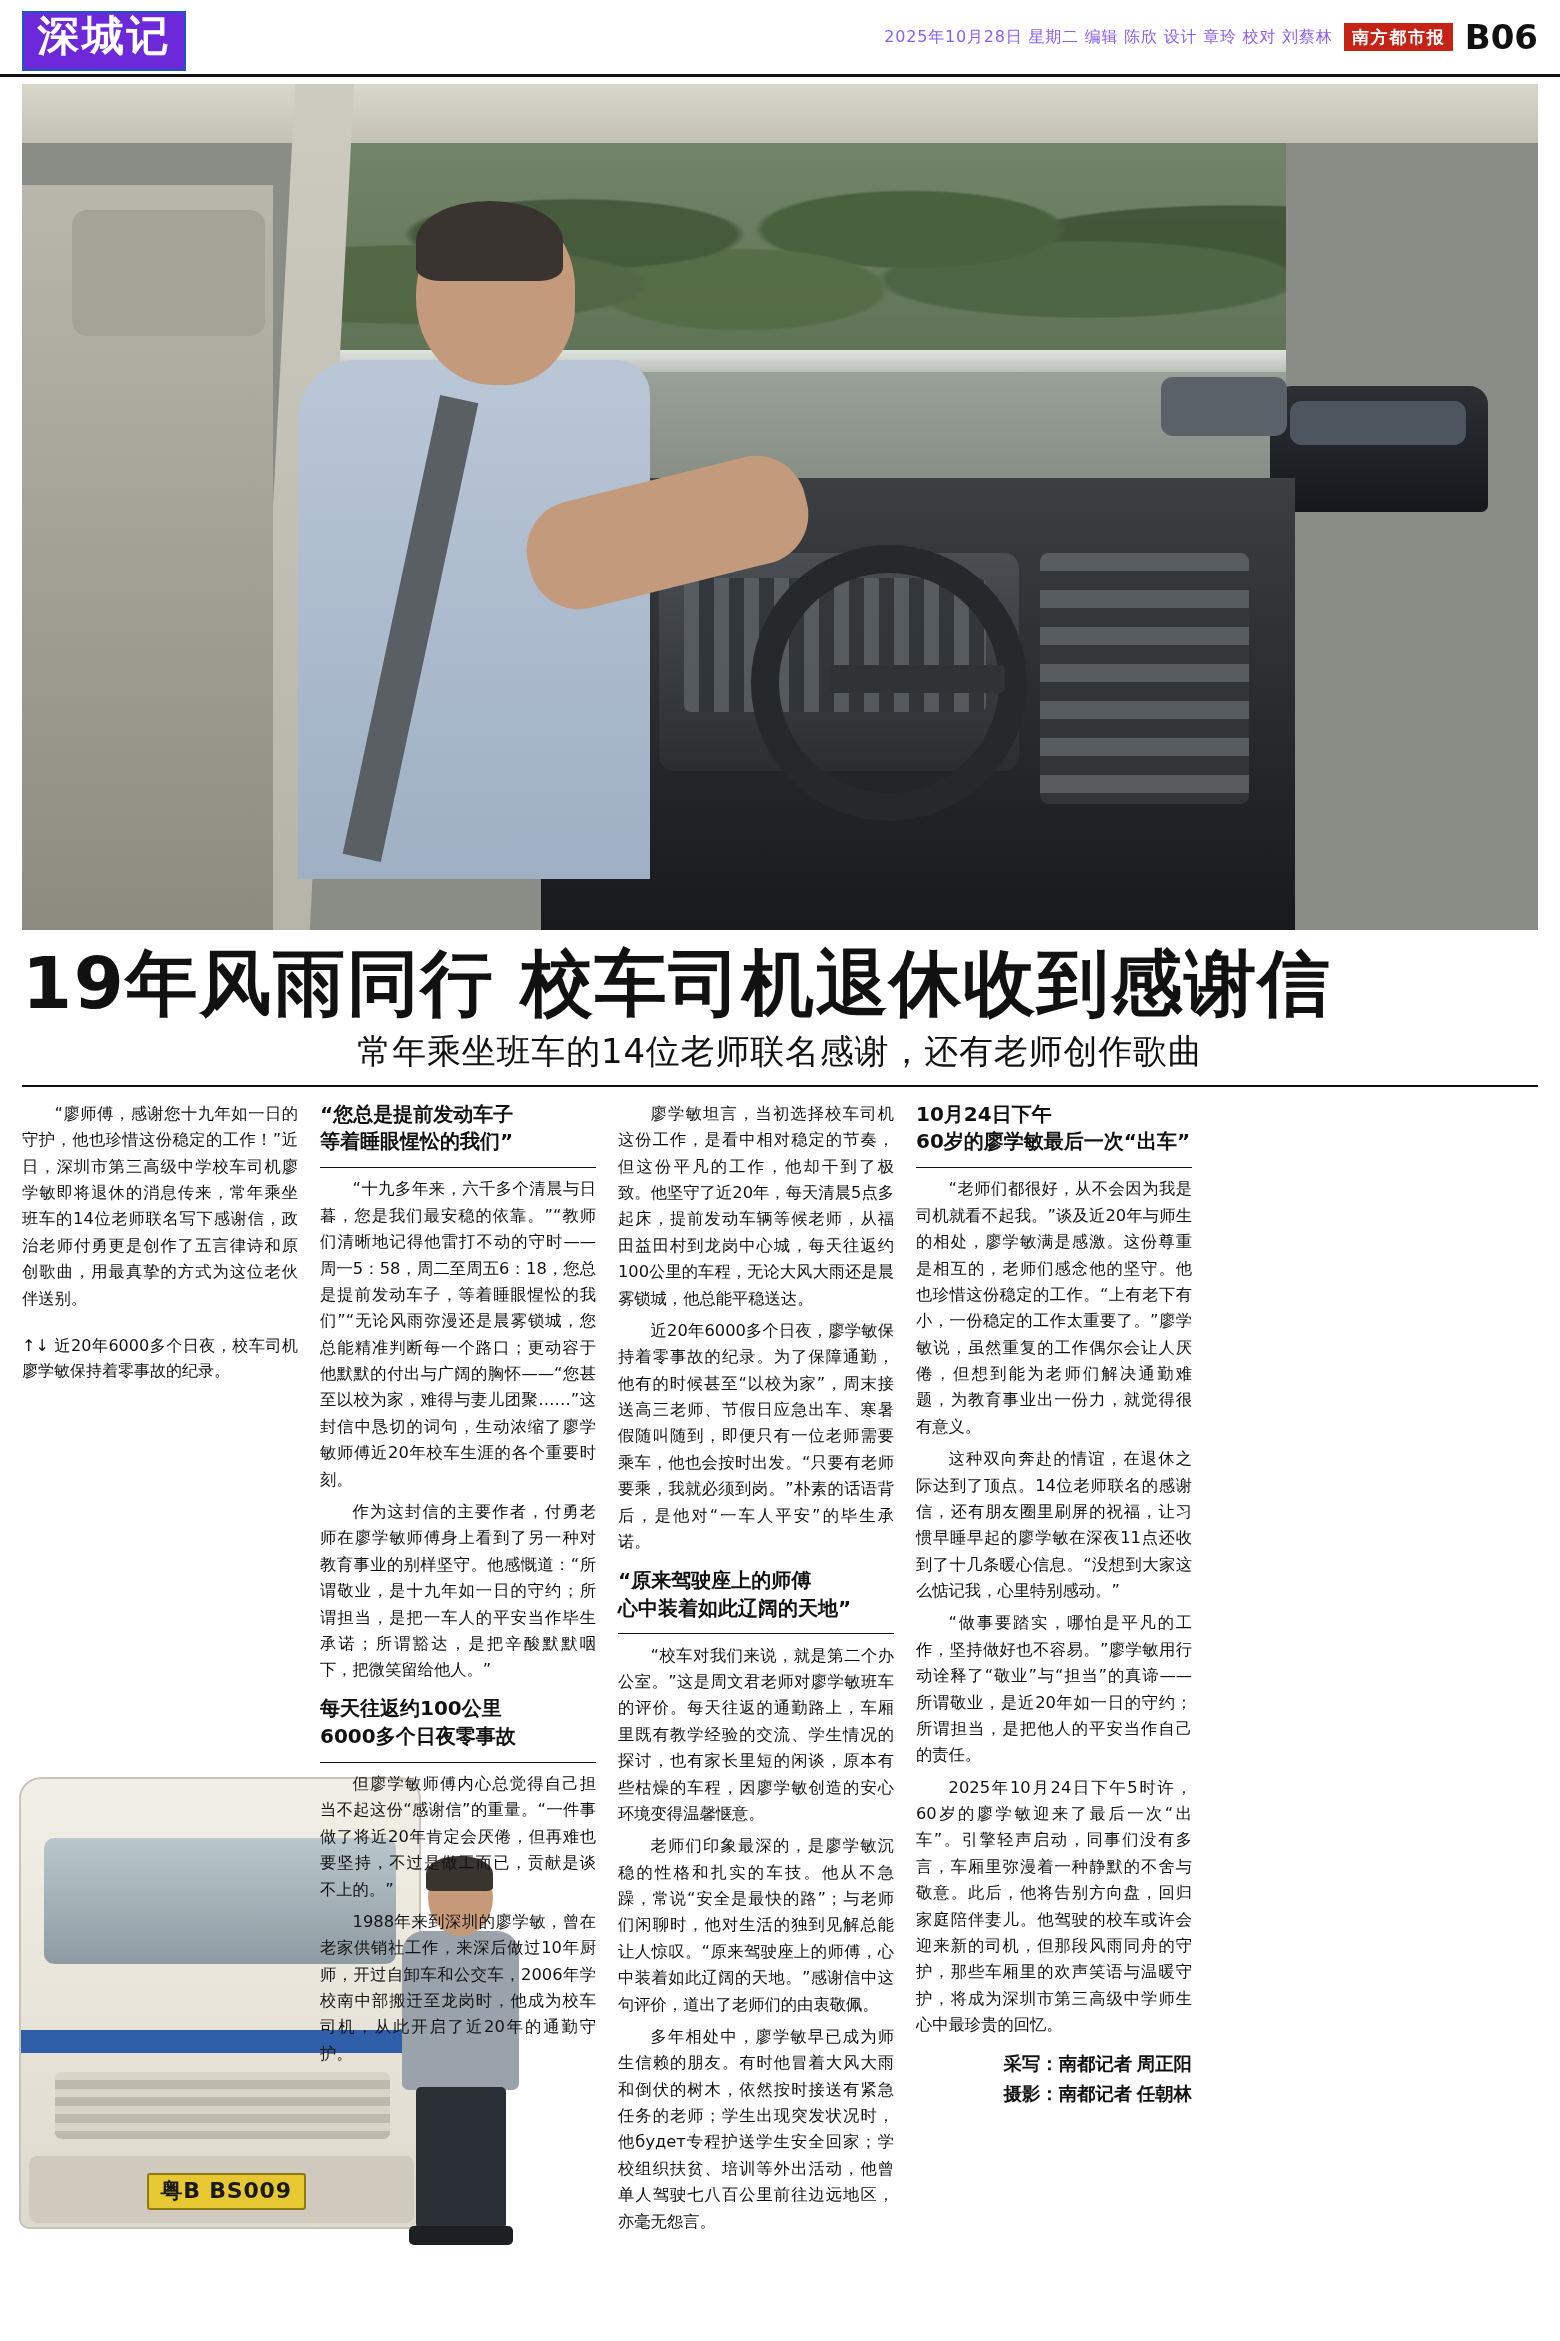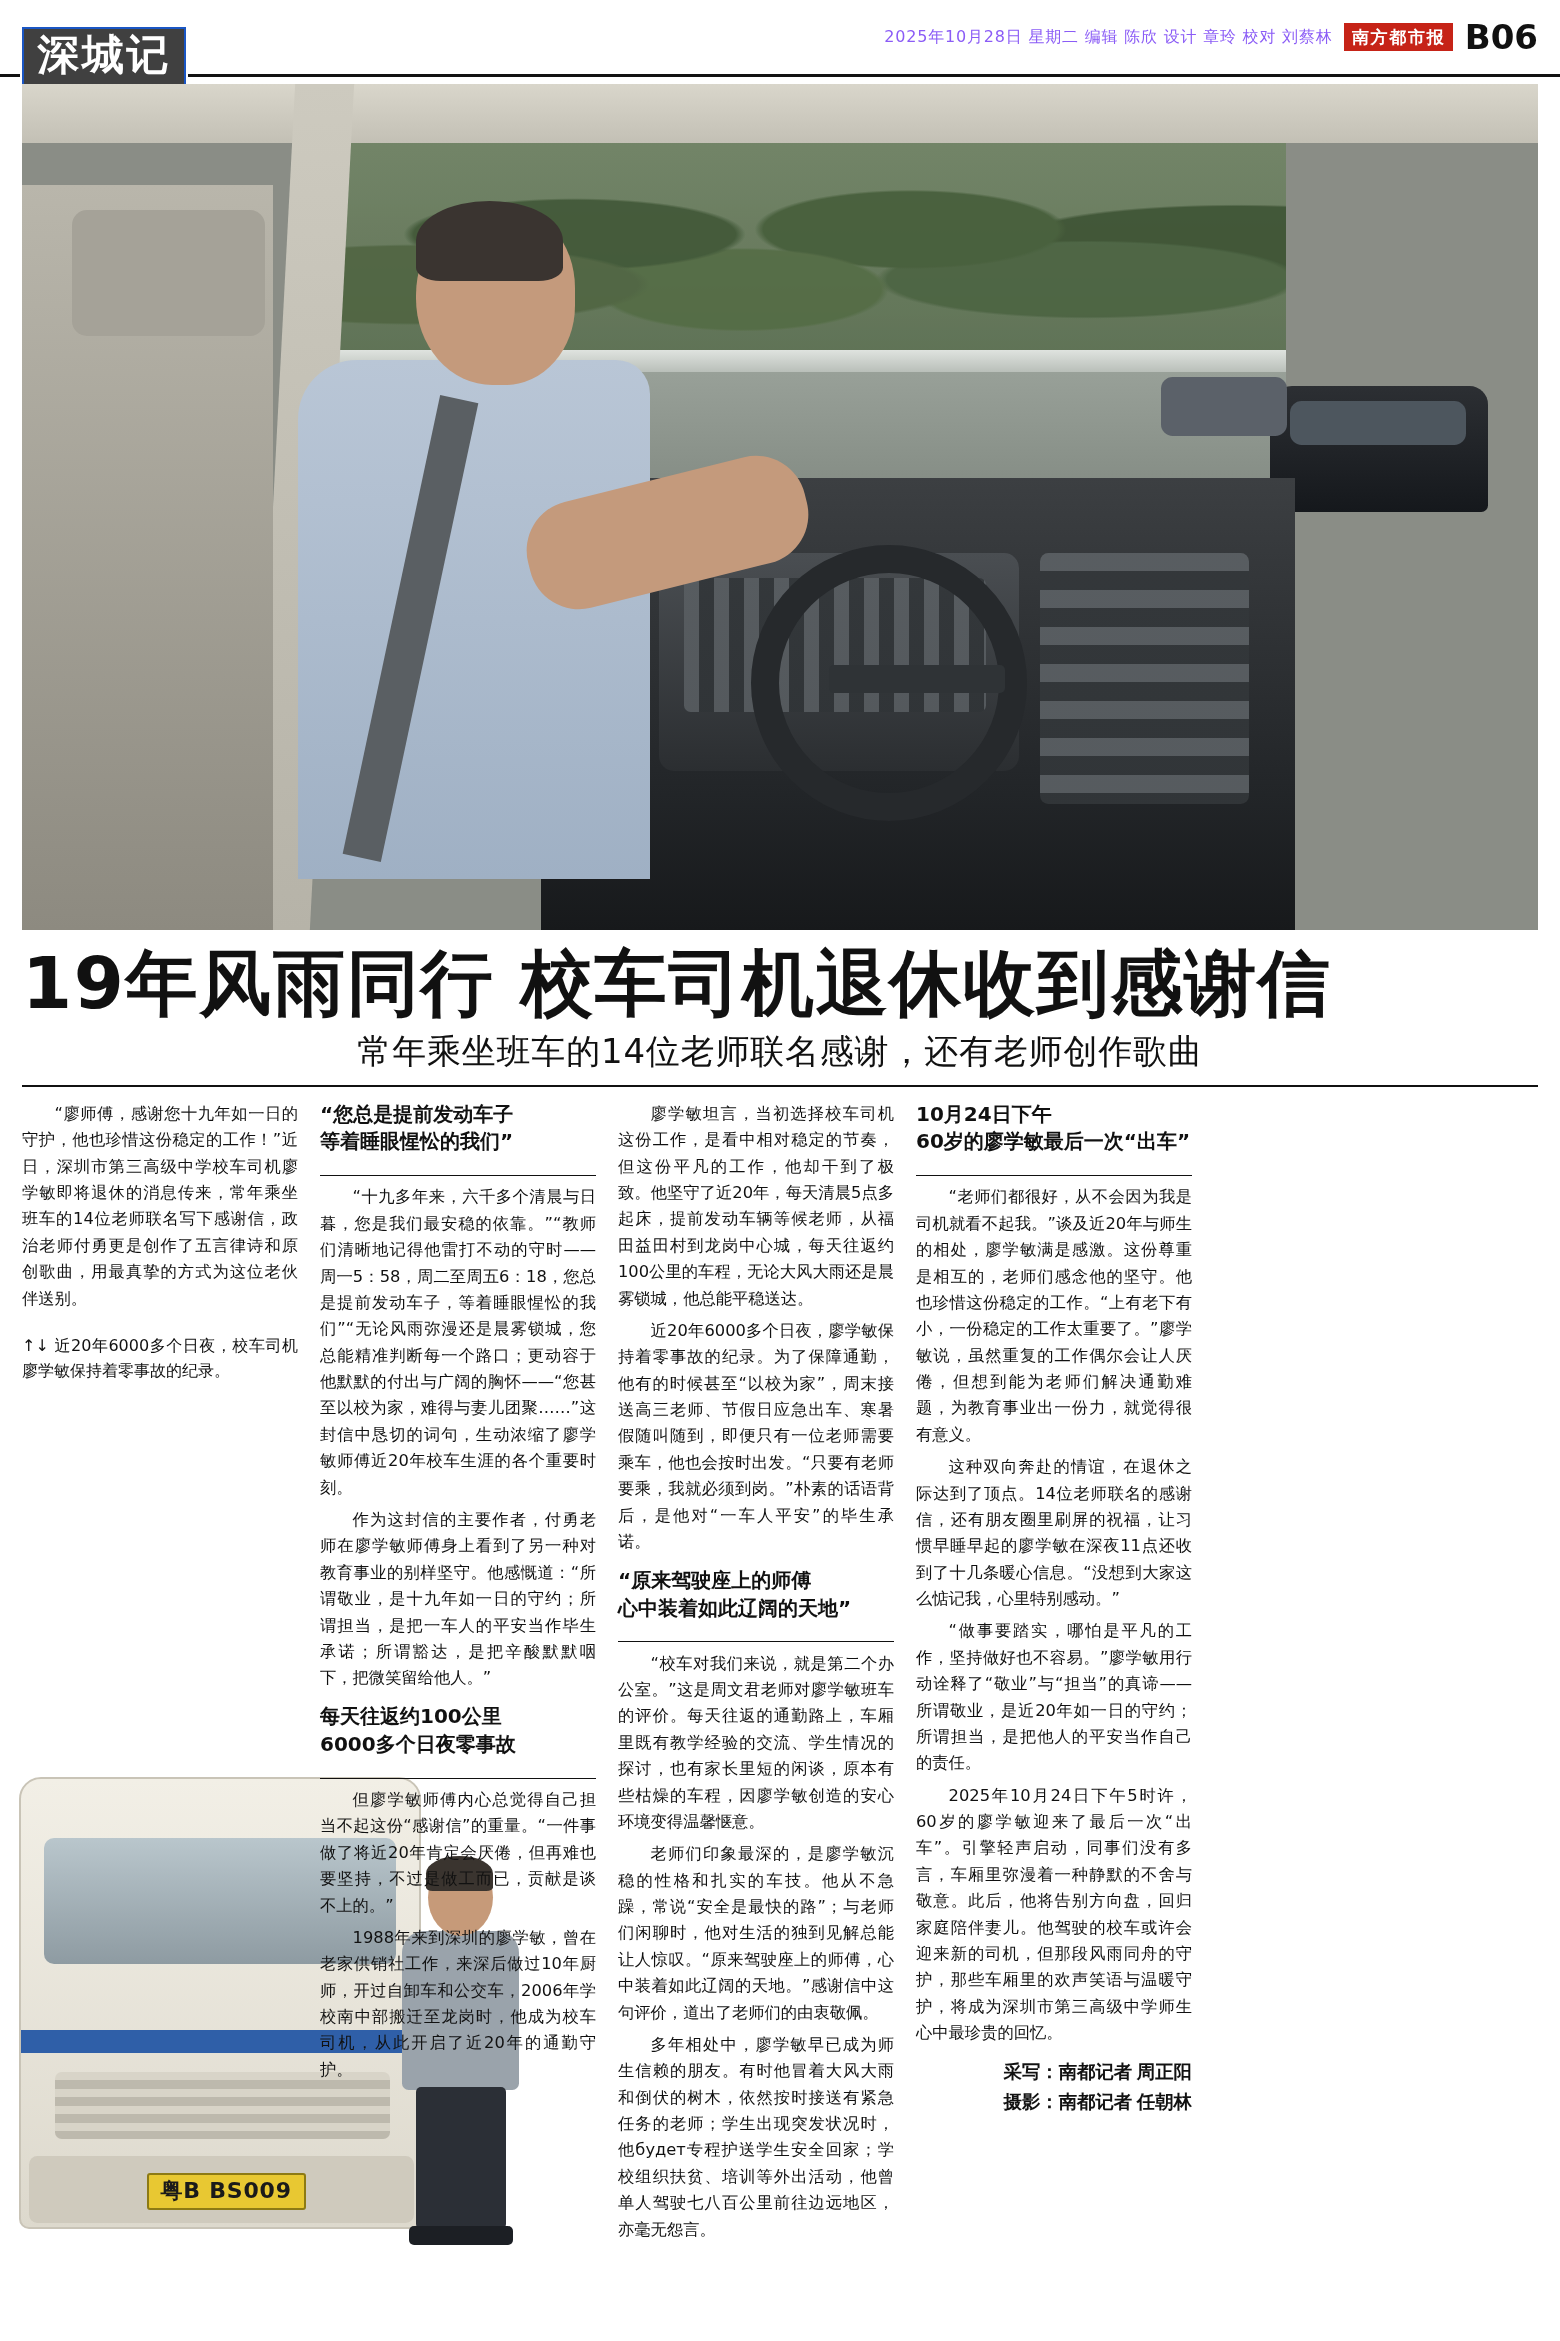--- a/index.html
+++ b/index.html
@@ -21,31 +21,31 @@
   
   .masthead {
     position: relative;
     height: 77px;
     border-bottom: 3.4px solid #111;
     display: flex;
     align-items: flex-start;
     padding: 8.4px 22px 0 22px;
   }
   .section-logo {
-    background: #404040;
+    background: #6d28d9;
     color: #ffffff;
-    font-family: Liberation Serif, serif;
+    font-family: Liberation Mono, monospace;
     font-weight: bold;
     font-size: 42px;
     letter-spacing: 2.5px;
     padding: 5px 13.4px 8.4px 13.4px;
     line-height: 1;
     border: 2.5px solid #1a56c4;
     outline: 2.5px solid #ffffff;
-    margin-top: 19px;
+    margin-top: 3px;
   }
   .masthead-right {
     margin-left: auto;
     display: flex;
     align-items: center;
     gap: 11.7px;
     padding-top: 11.7px;
   }
   .credit-line {
     font-size: 16px;
@@ -230,21 +230,21 @@
   }
   .col p { margin: 0 0 5.9px 0; text-indent: 2em; }
   .col p.noindent { text-indent: 0; }
   .lead { text-indent: 0; }
   .subtitle {
     font-weight: bold;
     font-size: 20px;
     line-height: 1.38;
     margin: 11.7px 0 8.4px 0;
     border-bottom: 1.7px solid #111;
-    padding-bottom: 19px;
+    padding-bottom: 11px;
   }
   .subtitle.notop { margin-top: 0; }
   .byline {
     font-weight: bold;
     font-size: 18.4px;
     text-align: right;
     margin-top: 11.7px;
     line-height: 1.6;
     font-family: Liberation Serif, serif;
   }

